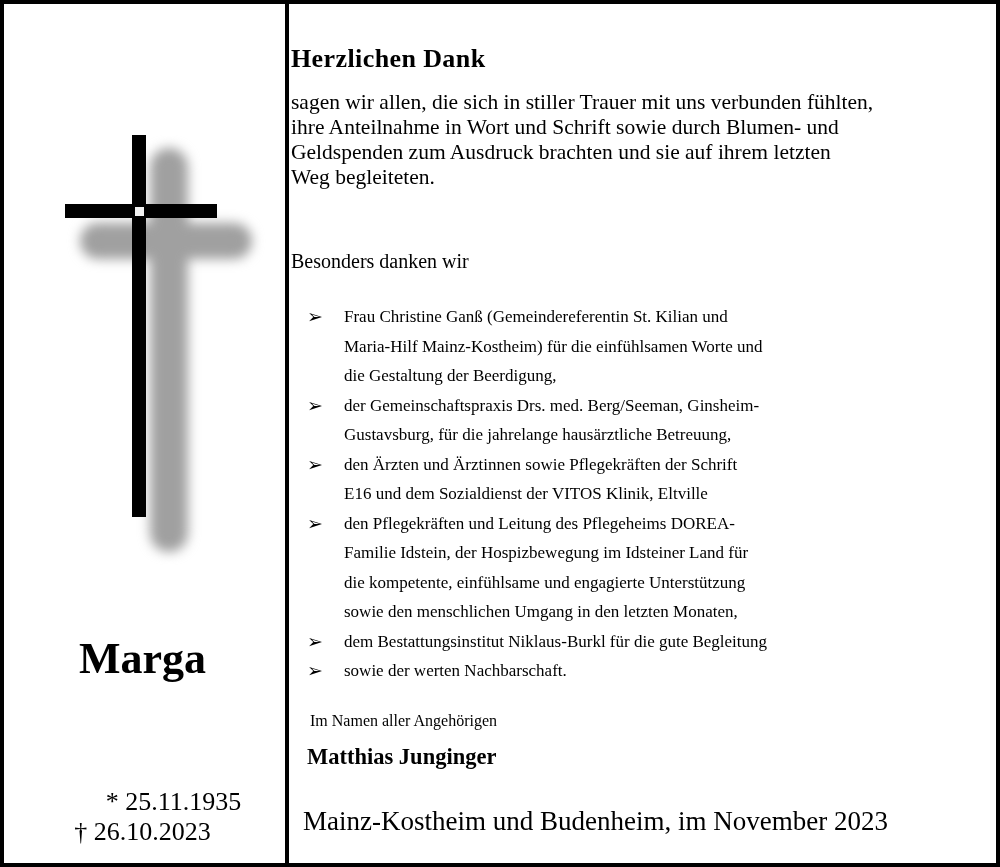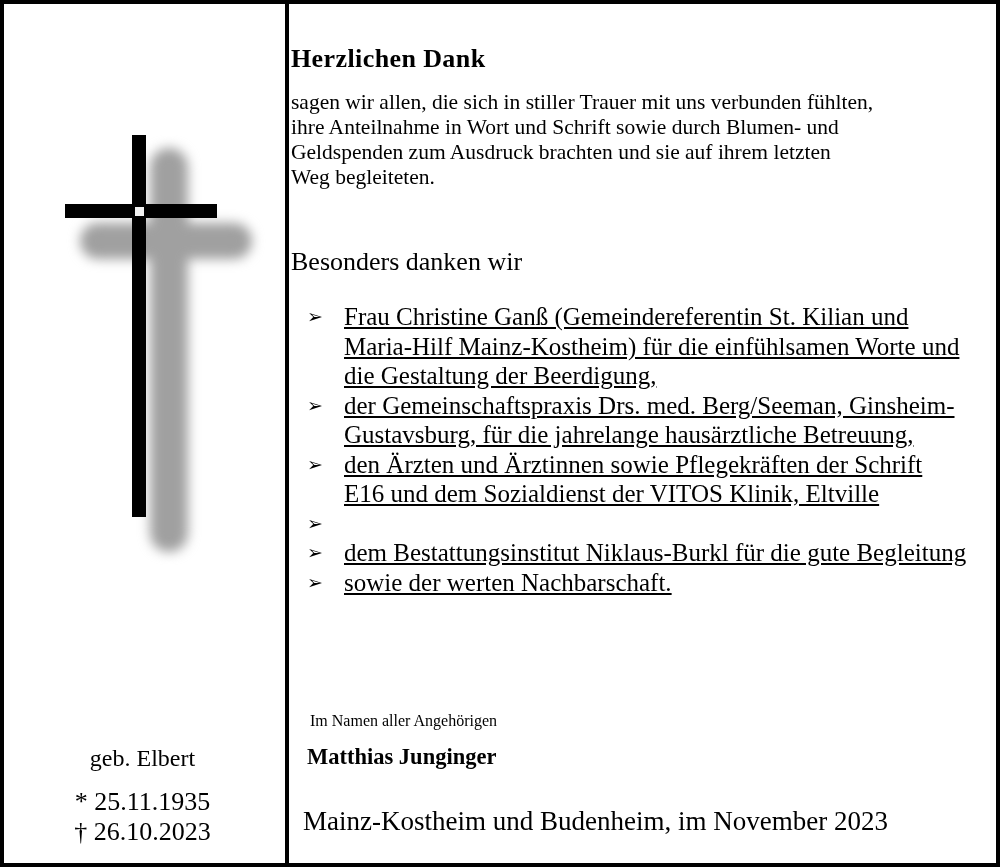--- a/index.html
+++ b/index.html
@@ -81,66 +81,65 @@
   .memorial-text {
     position: absolute;
     left: 0;
     width: 277px;
     text-align: center;
     white-space: nowrap;
   }
   .first-name { top: 633px; font-size: 44px; font-weight: bold; line-height: 1; }
   .last-name  { top: 685px; font-size: 44px; font-weight: bold; line-height: 1; }
   .maiden     { top: 742px; font-size: 24px; line-height: 1; }
-  .birth      { top: 785px; font-size: 26px; line-height: 1; }
+  .birth      { top: 785px; font-size: 26px; line-height: 1; padding-left: 31px; }
   .death      { top: 815px; font-size: 26px; line-height: 1; }
   
   .title {
     position: absolute;
     left: 287px; top: 41px;
     font-size: 26px;
     font-weight: bold;
     letter-spacing: 0.4px;
     line-height: 1.1;
   }
   .intro {
     position: absolute;
     left: 287px; top: 86px;
     font-size: 21.5px;
     line-height: 25px;
     white-space: pre;
   }
   .subheading {
     position: absolute;
     left: 287px; top: 243px;
-    font-size: 26px;
+    font-size: 20px;
     line-height: 29.5px;
   }
   .thanks-list {
     position: absolute;
     left: 303px; top: 298px;
     margin: 0; padding: 0;
     list-style: none;
   }
   .thanks-list li {
     display: flex;
     align-items: flex-start;
   }
   .arrow {
     flex: 0 0 37px;
     width: 37px;
     font-family: "DejaVu Sans", sans-serif;
     font-size: 19px;
     line-height: 29.5px;
   }
   .item-text {
-    font-size: 25px;
+    font-size: 17px;
     line-height: 29.5px;
     white-space: pre;
-    text-decoration: underline;
   }
   .in-name {
     position: absolute;
     left: 306px; top: 702px;
     font-size: 16px;
     line-height: 29.5px;
   }
   .signatory {
     position: absolute;
     left: 303px; top: 738px;
@@ -167,21 +166,21 @@
     <div class="cross-wrap">
       <div class="cross-shadow">
         <div class="sh-v"></div>
         <div class="sh-h"></div>
       </div>
       <div class="cross-v"></div>
       <div class="cross-h"></div>
       <div class="cross-center"></div>
     </div>
 
-    <div class="memorial-text maiden">geb. Elbert</div>
+    <div class="memorial-text first-name">Marga</div>
     <div class="memorial-text birth">* 25.11.1935</div>
     <div class="memorial-text death">† 26.10.2023</div>
   </div>
 
   <div>
     <div class="title">Herzlichen Dank</div>
 
     <div class="intro">sagen wir allen, die sich in stiller Trauer mit uns verbunden fühlten,
 ihre Anteilnahme in Wort und Schrift sowie durch Blumen- und
 Geldspenden zum Ausdruck brachten und sie auf ihrem letzten
@@ -201,20 +200,24 @@
         <span class="item-text">der Gemeinschaftspraxis Drs. med. Berg/Seeman, Ginsheim-
 Gustavsburg, für die jahrelange hausärztliche Betreuung,</span>
       </li>
       <li>
         <span class="arrow">➢</span>
         <span class="item-text">den Ärzten und Ärztinnen sowie Pflegekräften der Schrift
 E16 und dem Sozialdienst der VITOS Klinik, Eltville</span>
       </li>
       <li>
         <span class="arrow">➢</span>
+        <span class="item-text">den Pflegekräften und Leitung des Pflegeheims DOREA-
+Familie Idstein, der Hospizbewegung im Idsteiner Land für
+die kompetente, einfühlsame und engagierte Unterstützung
+sowie den menschlichen Umgang in den letzten Monaten,</span>
       </li>
       <li>
         <span class="arrow">➢</span>
         <span class="item-text">dem Bestattungsinstitut Niklaus-Burkl für die gute Begleitung</span>
       </li>
       <li>
         <span class="arrow">➢</span>
         <span class="item-text">sowie der werten Nachbarschaft.</span>
       </li>
     </ul>

